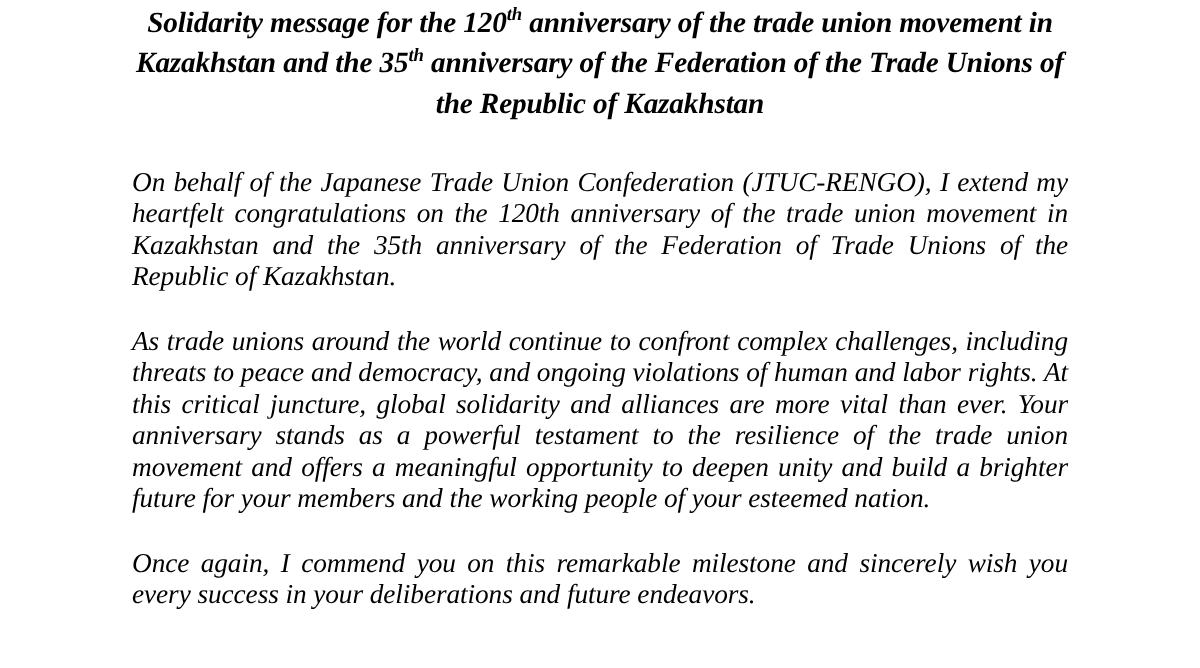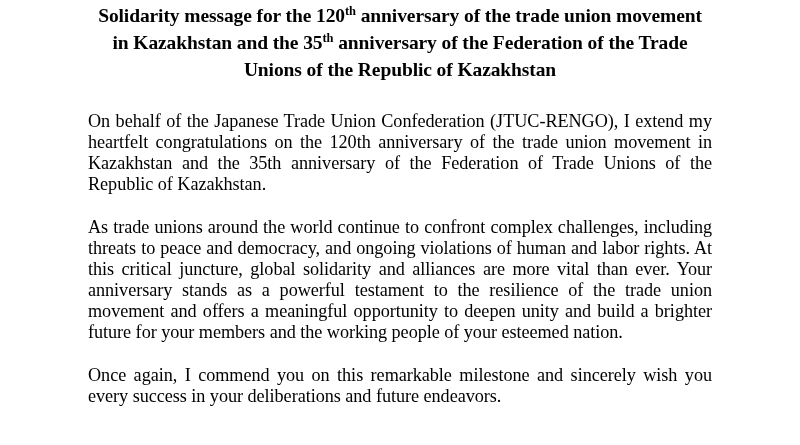--- a/index.html
+++ b/index.html
@@ -13,20 +13,21 @@
     overflow: hidden;
     font-family: "Liberation Serif", "DejaVu Serif", serif;
     color: #000000;
   }
   .page {
     width: 800px;
     height: 445px;
     box-sizing: border-box;
     padding: 0 88px;
     position: relative;
+    font-style: italic;
   }
   .doc-title {
     margin: 0;
     padding-top: 2px;
     font-size: 19.5px;
     line-height: 27px;
     font-weight: bold;
     text-align: center;
     letter-spacing: -0.1px;
   }

